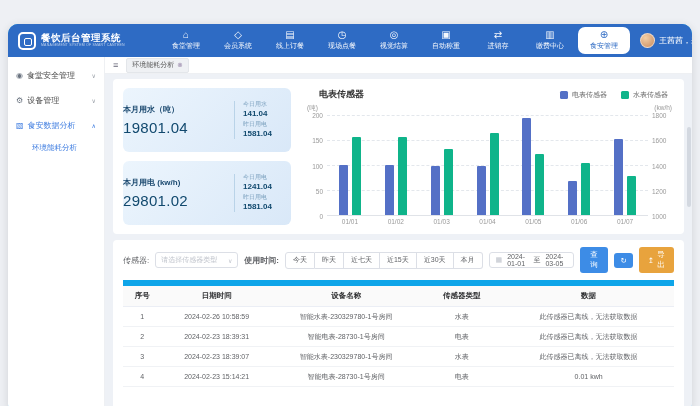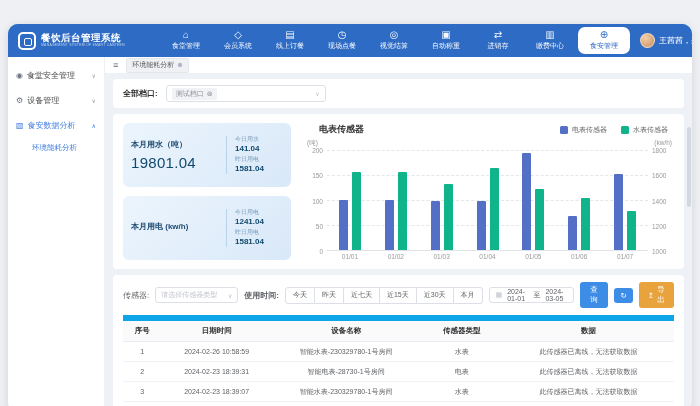--- a/index.html
+++ b/index.html
@@ -44,21 +44,21 @@
 
   .filter-card { background:#fff; border-radius:4px; padding:6px 10px; display:flex; align-items:center; gap:8px; flex-shrink:0; }
   .filter-label { font-size:8px; color:#333; font-weight:bold; }
   .select-box { width:160px; height:17px; border:1px solid #dcdfe6; border-radius:3px; display:flex; align-items:center; padding:0 5px; gap:4px; background:#fff; cursor:pointer; }
   .tag { background:#f0f2f5; border-radius:2px; font-size:7px; color:#909399; padding:1px 4px; display:flex; gap:3px; align-items:center; }
   .select-box .chev { margin-left:auto; font-size:6px; color:#c0c4cc; }
 
   
   .dash-card { background:#fff; border-radius:4px; padding:9px 10px; display:flex; gap:14px; height:155px; flex-shrink:0; }
   .stats-col { width:168px; display:flex; flex-direction:column; gap:9px; flex-shrink:0; }
-  .stat-card { flex:1; border-radius:6px; background:linear-gradient(135deg,#ecf5fd,#d9e8f8); display:flex; align-items:center; padding:6px 8px; gap:8px; }
+  .stat-card { flex:1; border-radius:6px; background:linear-gradient(135deg,#ecf5fd,#d9e8f8); display:flex; align-items:center; padding:6px 0; gap:8px; }
   .stat-main { flex:1; }
   .stat-title { font-size:8px; font-weight:bold; color:#1c4a70; margin-bottom:4px; }
   .stat-value { font-size:15px; font-weight:normal; color:#11496e; letter-spacing:.3px; }
   .stat-div { width:1px; height:38px; background:#b9d3e8; }
   .stat-side { width:48px; display:flex; flex-direction:column; gap:0; }
   .ss-label { font-size:6px; color:#7fa3c0; }
   .ss-value { font-size:8px; font-weight:bold; color:#11496e; margin-bottom:2px; }
 
   .chart-area { flex:1; display:flex; flex-direction:column; min-width:0; }
   .chart-head { display:flex; align-items:center; margin-bottom:3px; }
@@ -187,49 +187,40 @@
       <div class="tabbar">
         <span class="hamburger">≡</span>
         <span class="page-tab">
           <span>环境能耗分析</span>
           <span class="x">⊗</span>
         </span>
       </div>
 
       <div class="scrollwrap">
 
-        <div class="filter-card">
-          <span class="filter-label">全部档口:</span>
-          <div class="select-box">
-            <span class="tag">
-              <span>测试档口</span>
-              <span>⊗</span>
-            </span>
-            <span class="chev">∨</span>
-          </div>
-        </div>
 
         <div class="dash-card">
           <div class="stats-col">
             <div class="stat-card">
               <div class="stat-main">
                 <div class="stat-title">本月用水（吨）</div>
                 <div class="stat-value">19801.04</div>
               </div>
               <div class="stat-div"></div>
               <div class="stat-side">
                 <div class="ss-label">今日用水</div>
                 <div class="ss-value">141.04</div>
                 <div class="ss-label">昨日用电</div>
                 <div class="ss-value">1581.04</div>
               </div>
             </div>
             <div class="stat-card">
               <div class="stat-main">
                 <div class="stat-title">本月用电 (kw/h)</div>
+                <div class="stat-value">29801.02</div>
               </div>
               <div class="stat-div"></div>
               <div class="stat-side">
                 <div class="ss-label">今日用电</div>
                 <div class="ss-value">1241.04</div>
                 <div class="ss-label">昨日用电</div>
                 <div class="ss-value">1581.04</div>
               </div>
             </div>
           </div>

